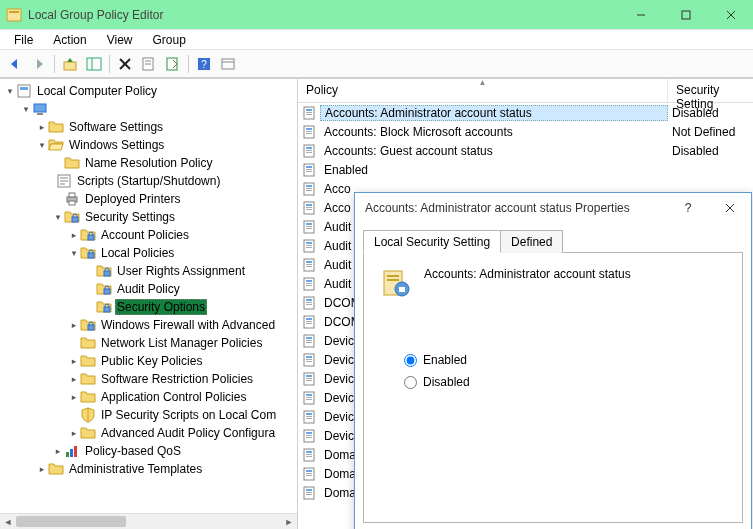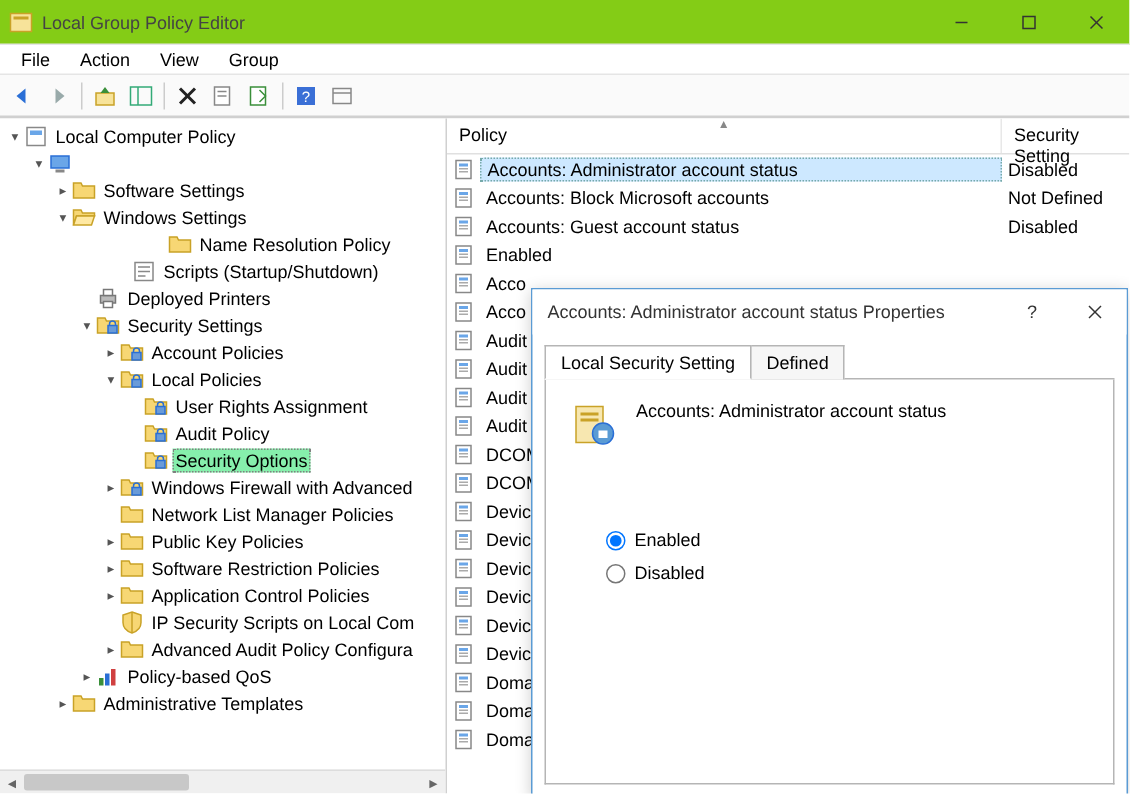--- a/index.html
+++ b/index.html
@@ -10,21 +10,21 @@
     background: #fff;
     color: #000;
     overflow: hidden;
     width: 753px;
     height: 529px;
     position: relative;
   }
   
   .titlebar {
     height: 30px;
-    background: #84cc16;
+    background: #86efac;
     border-bottom: 1px solid #e5e5e5;
     display: flex;
     align-items: center;
     padding-left: 6px;
   }
   .titlebar .app-icon {
     width: 16px; height: 16px;
     margin-right: 6px;
   }
   .titlebar .title { color: #444; }
@@ -118,21 +118,21 @@
     width: 12px; text-align: center;
     color: #555; font-size: 9px;
     cursor: default;
   }
   .tree-row .caret.none { visibility: hidden; }
   .tree-row .icon {
     width: 16px; height: 16px; margin-right: 3px;
     display: inline-flex; align-items: center; justify-content: center;
   }
   .tree-row.selected .label {
-    background: #86efac;
+    background: #15803d;
     border: 1px dotted #808080;
     padding: 0 1px;
   }
   .tree-row .label { padding: 0 2px; }
   
   .list-header {
     position: absolute; top: 0; left: 0; right: 0;
     height: 24px;
     display: flex;
     background: #fff;
@@ -369,30 +369,30 @@
         <div class="tree-row" style="padding-left: 36px;">
           <span class="caret ">▾</span>
           <span class="icon">
             <svg viewBox="0 0 16 16">
               <path d="M1 3h5l1 2h8v2H3l-2 6z" fill="#f7d774" stroke="#c9a227"></path>
               <path d="M1 13L3 7h12l-2 6z" fill="#ffe9a3" stroke="#c9a227"></path>
             </svg>
           </span>
           <span class="label">Windows Settings</span>
         </div>
-        <div class="tree-row" style="padding-left: 52px; margin-left: 48px;">
+        <div class="tree-row" style="padding-left: 52px;">
           <span class="caret none">▸</span>
           <span class="icon">
             <svg viewBox="0 0 16 16">
               <path d="M1 3h5l1 2h8v8H1z" fill="#f7d774" stroke="#c9a227"></path>
             </svg>
           </span>
           <span class="label">Name Resolution Policy</span>
         </div>
-        <div class="tree-row" style="padding-left: 44px; margin-left: 32px;">
+        <div class="tree-row" style="padding-left: 44px;">
           <span class="caret none">▸</span>
           <span class="icon">
             <svg viewBox="0 0 16 16">
               <rect x="2" y="2" width="12" height="12" fill="#fff" stroke="#888"></rect>
               <path d="M4 5h8M4 8h8M4 11h5" stroke="#888"></path>
             </svg>
           </span>
           <span class="label">Scripts (Startup/Shutdown)</span>
         </div>
         <div class="tree-row" style="padding-left: 52px;">

